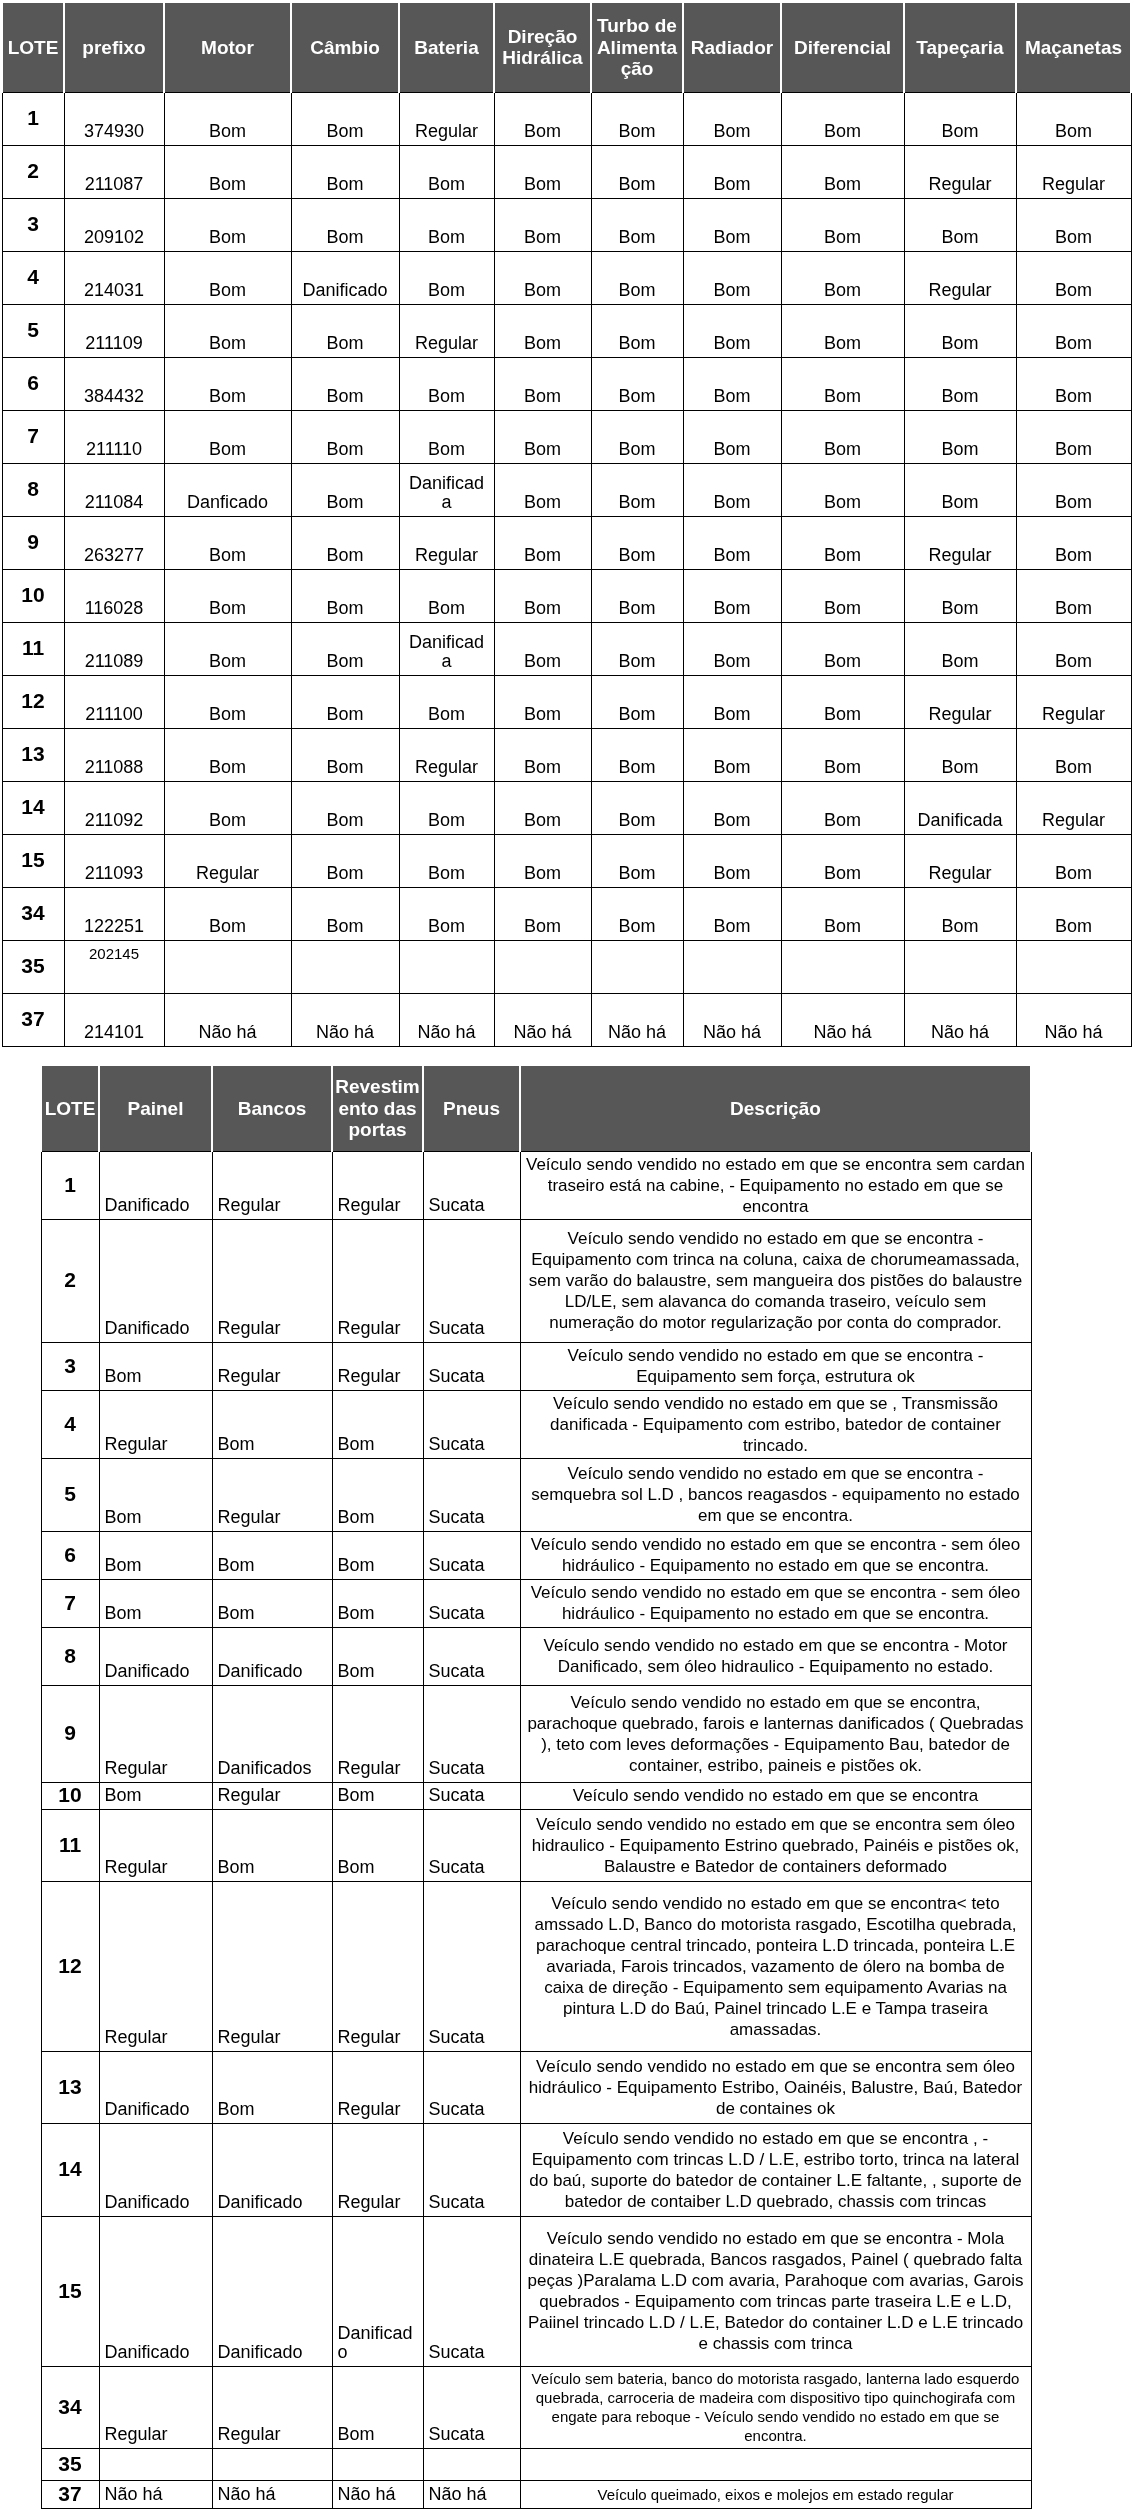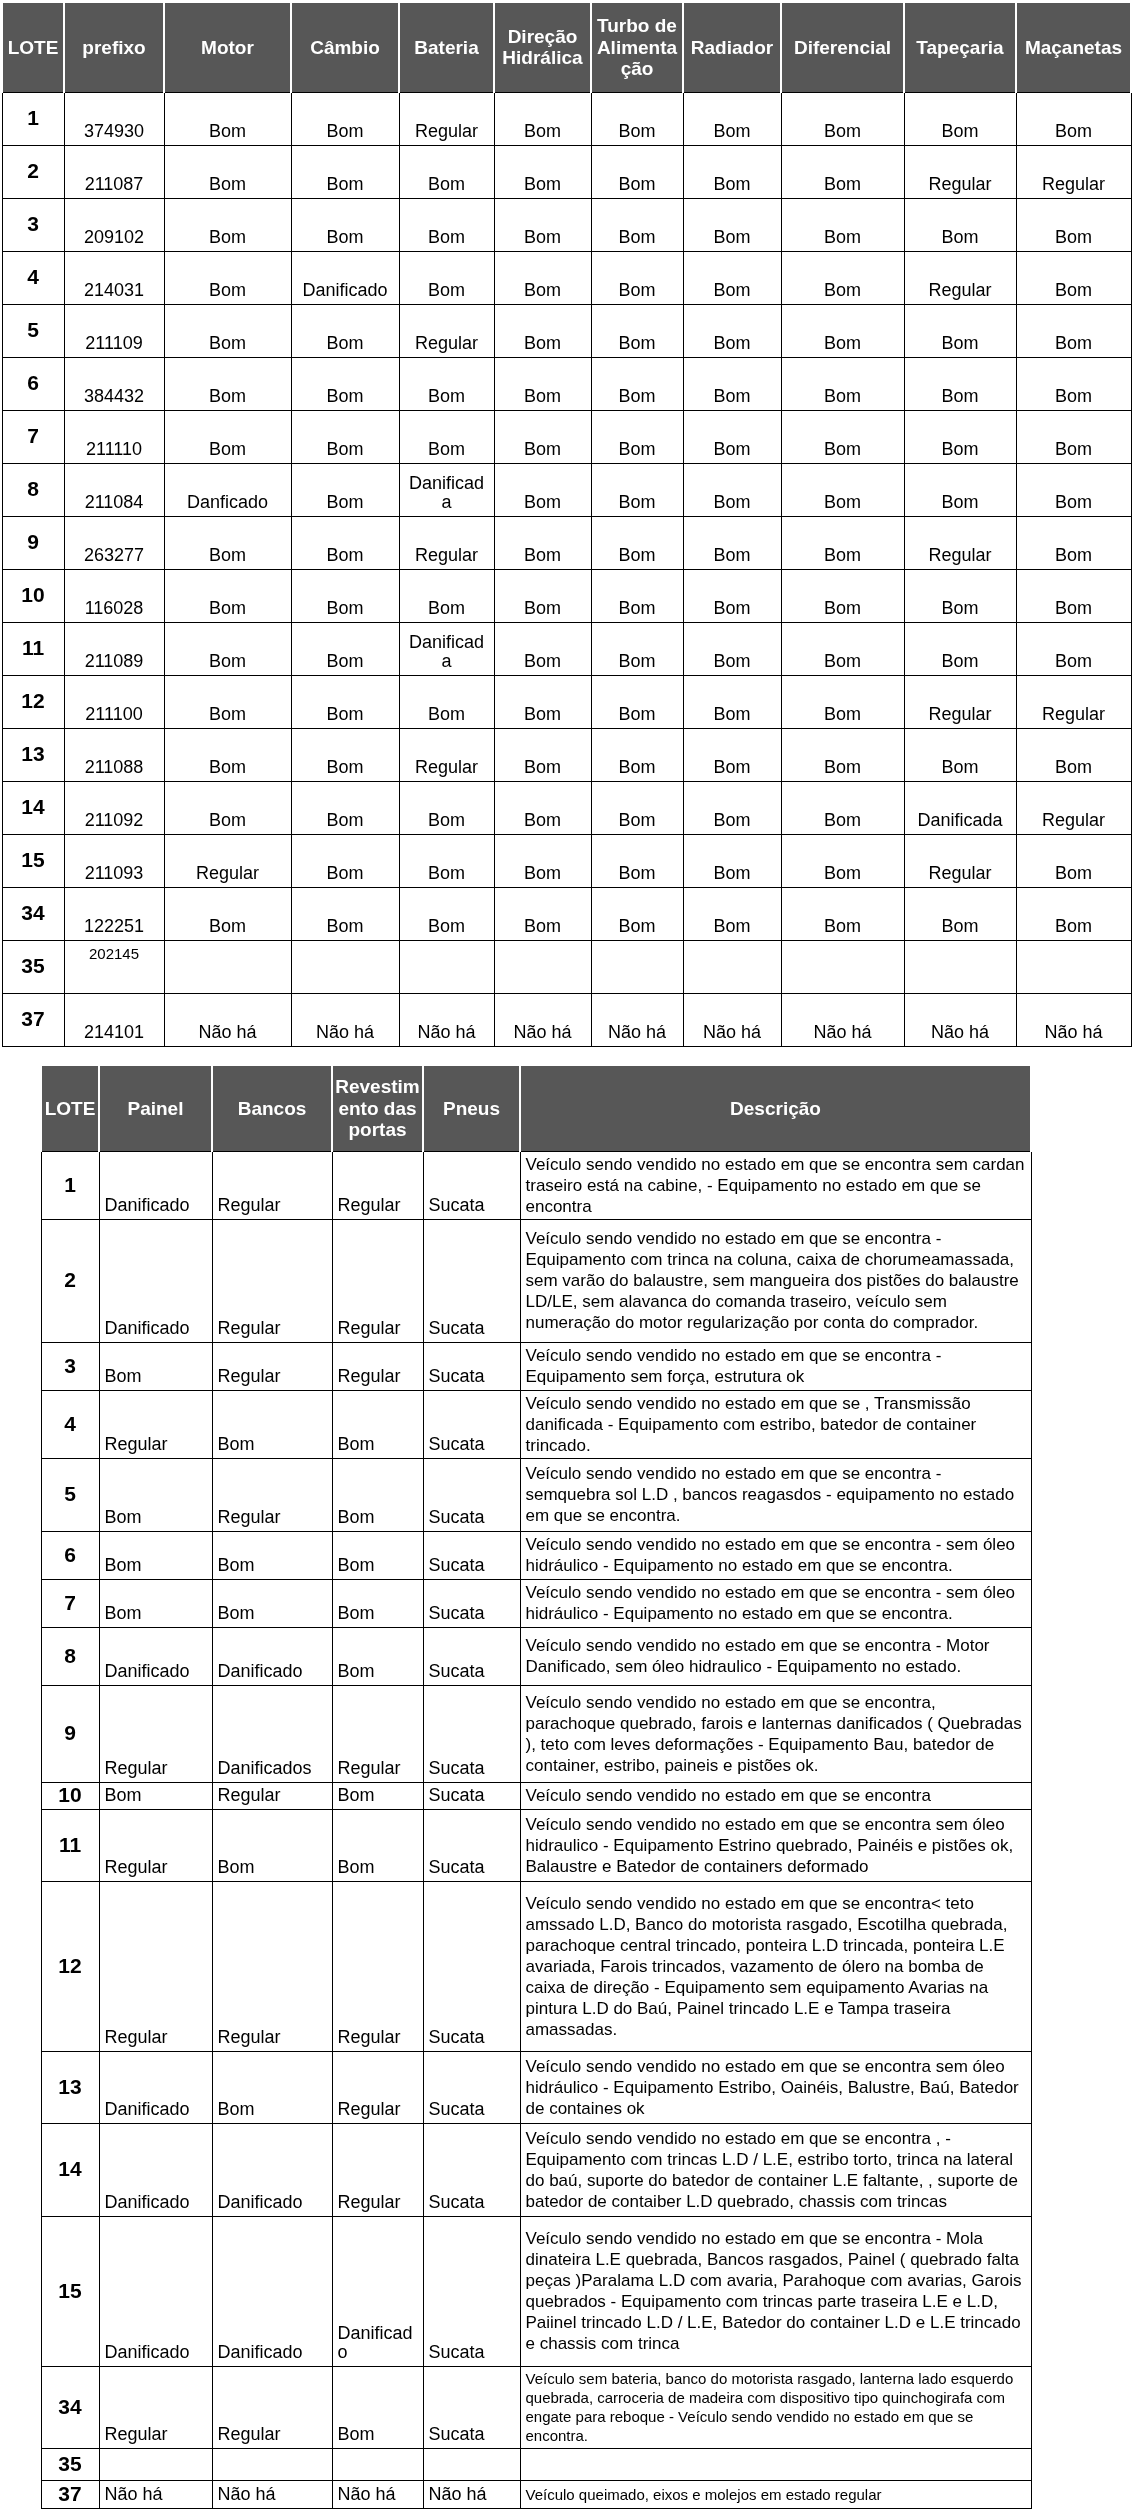--- a/index.html
+++ b/index.html
@@ -23,21 +23,21 @@
   #t1 tbody tr{height:53px;}
 
   td{
     border:1px solid #000;font-size:18px;vertical-align:bottom;text-align:center;
     white-space:pre-line;overflow:hidden;padding:0 2px 3px;line-height:1.08;
   }
   td.lote{font-weight:bold;font-size:21px;vertical-align:middle;padding-bottom:0;}
   td.pref-small{font-size:15px;vertical-align:top;padding-top:5px;}
   #t2 td.status{text-align:left;padding-left:5px;}
   td.desc{
-    font-size:17px;line-height:21px;text-align:left;vertical-align:middle;
+    font-size:17px;line-height:21px;text-align:center;vertical-align:middle;
     padding:2px 5px;white-space:normal;
   }
   td.desc.small{font-size:15px;line-height:19px;margin-top:24px;}
 </style>
 </head>
 <body>
 
 <div id="page">
 
   <table id="t1">

